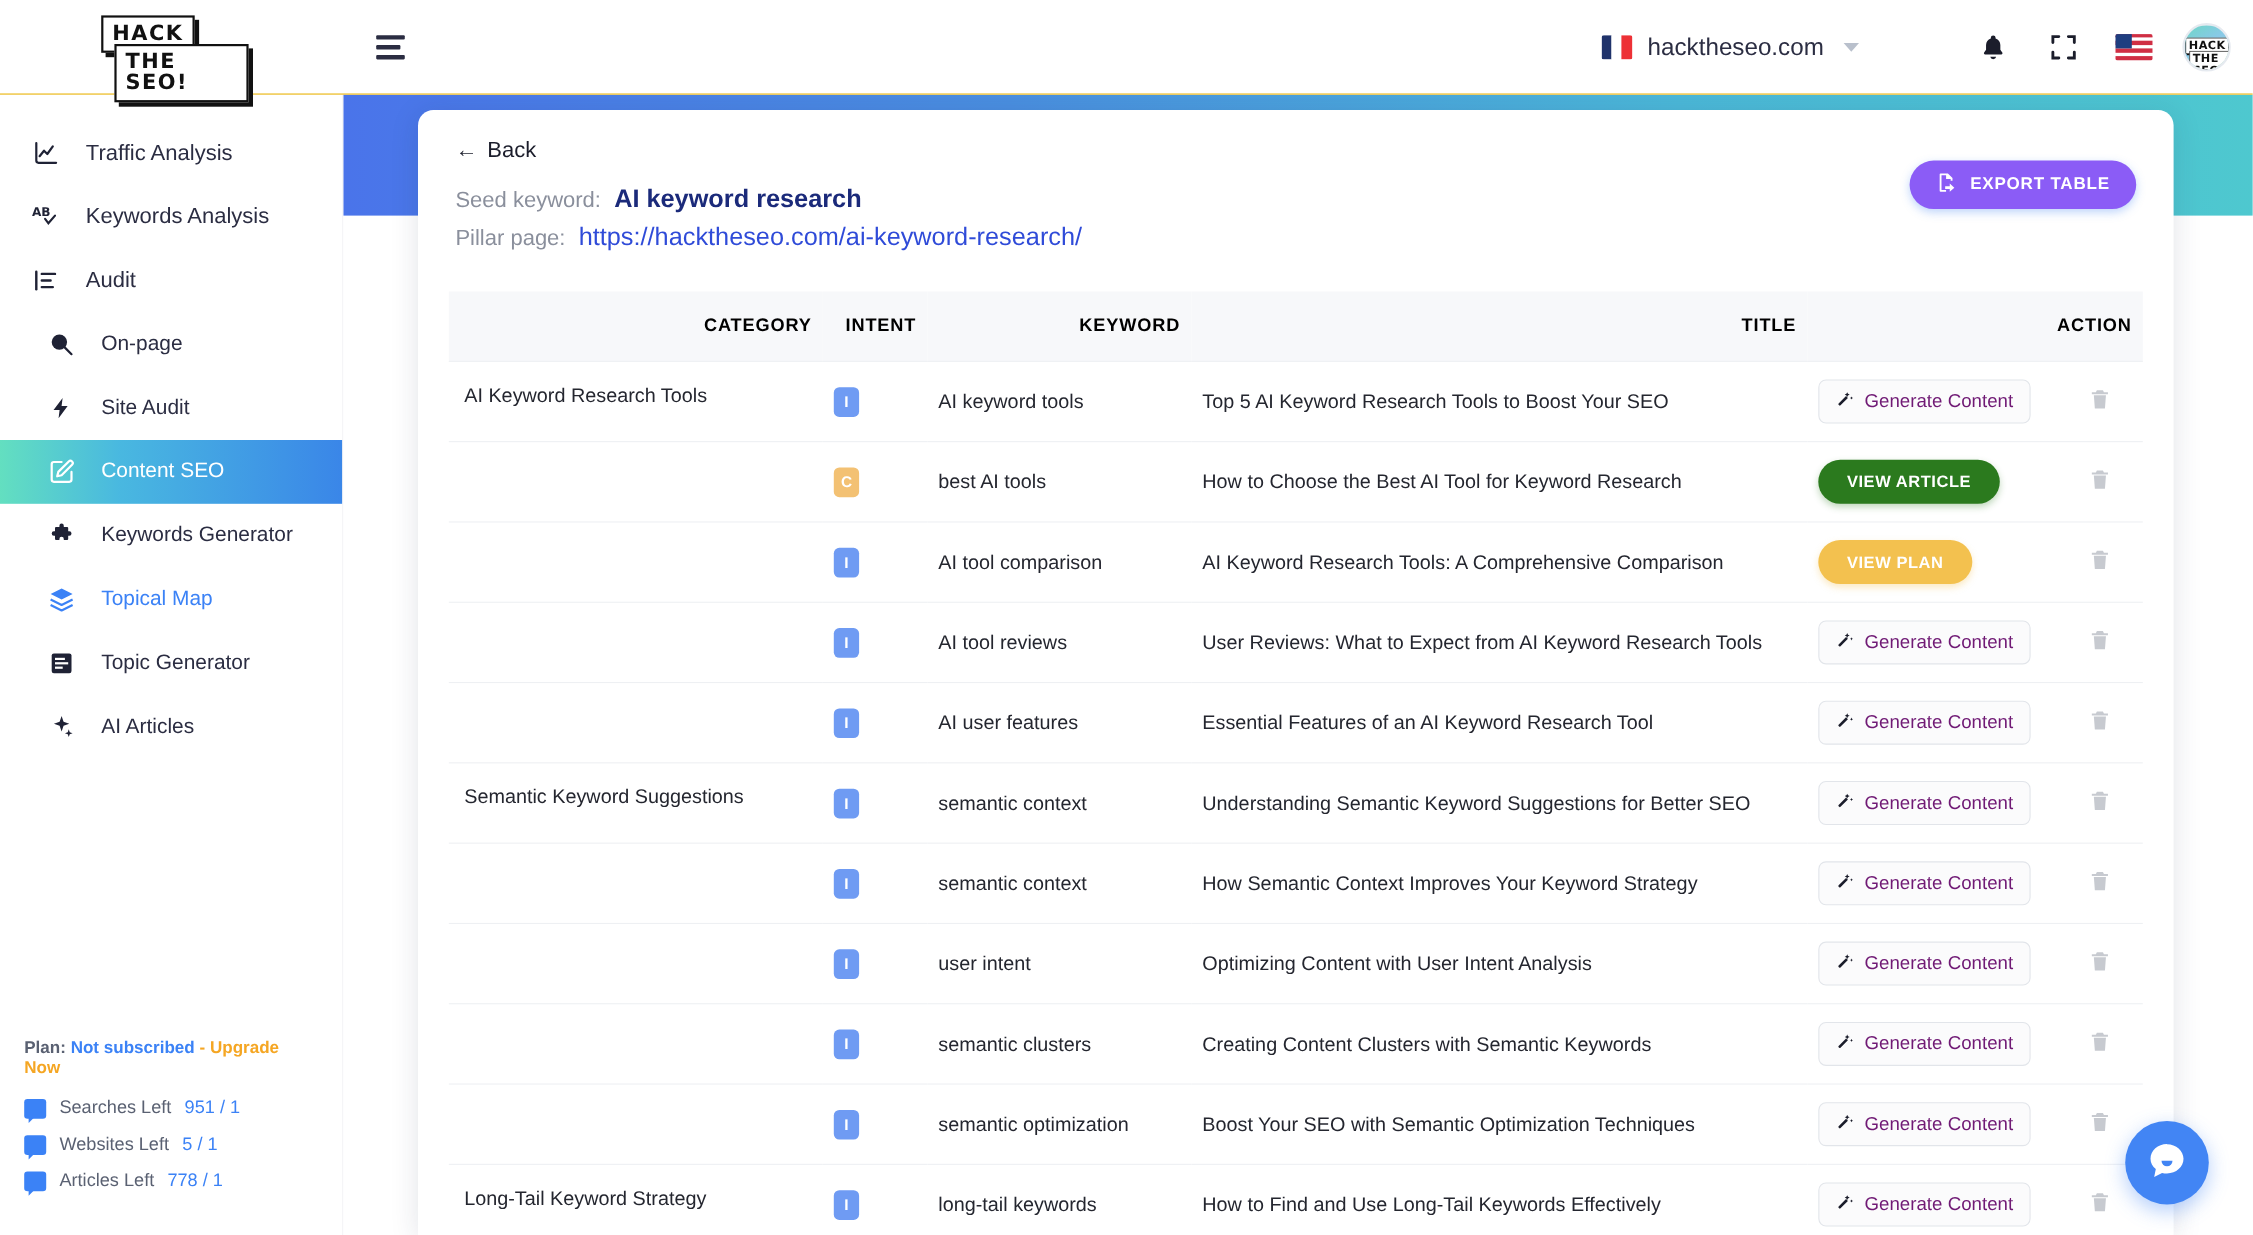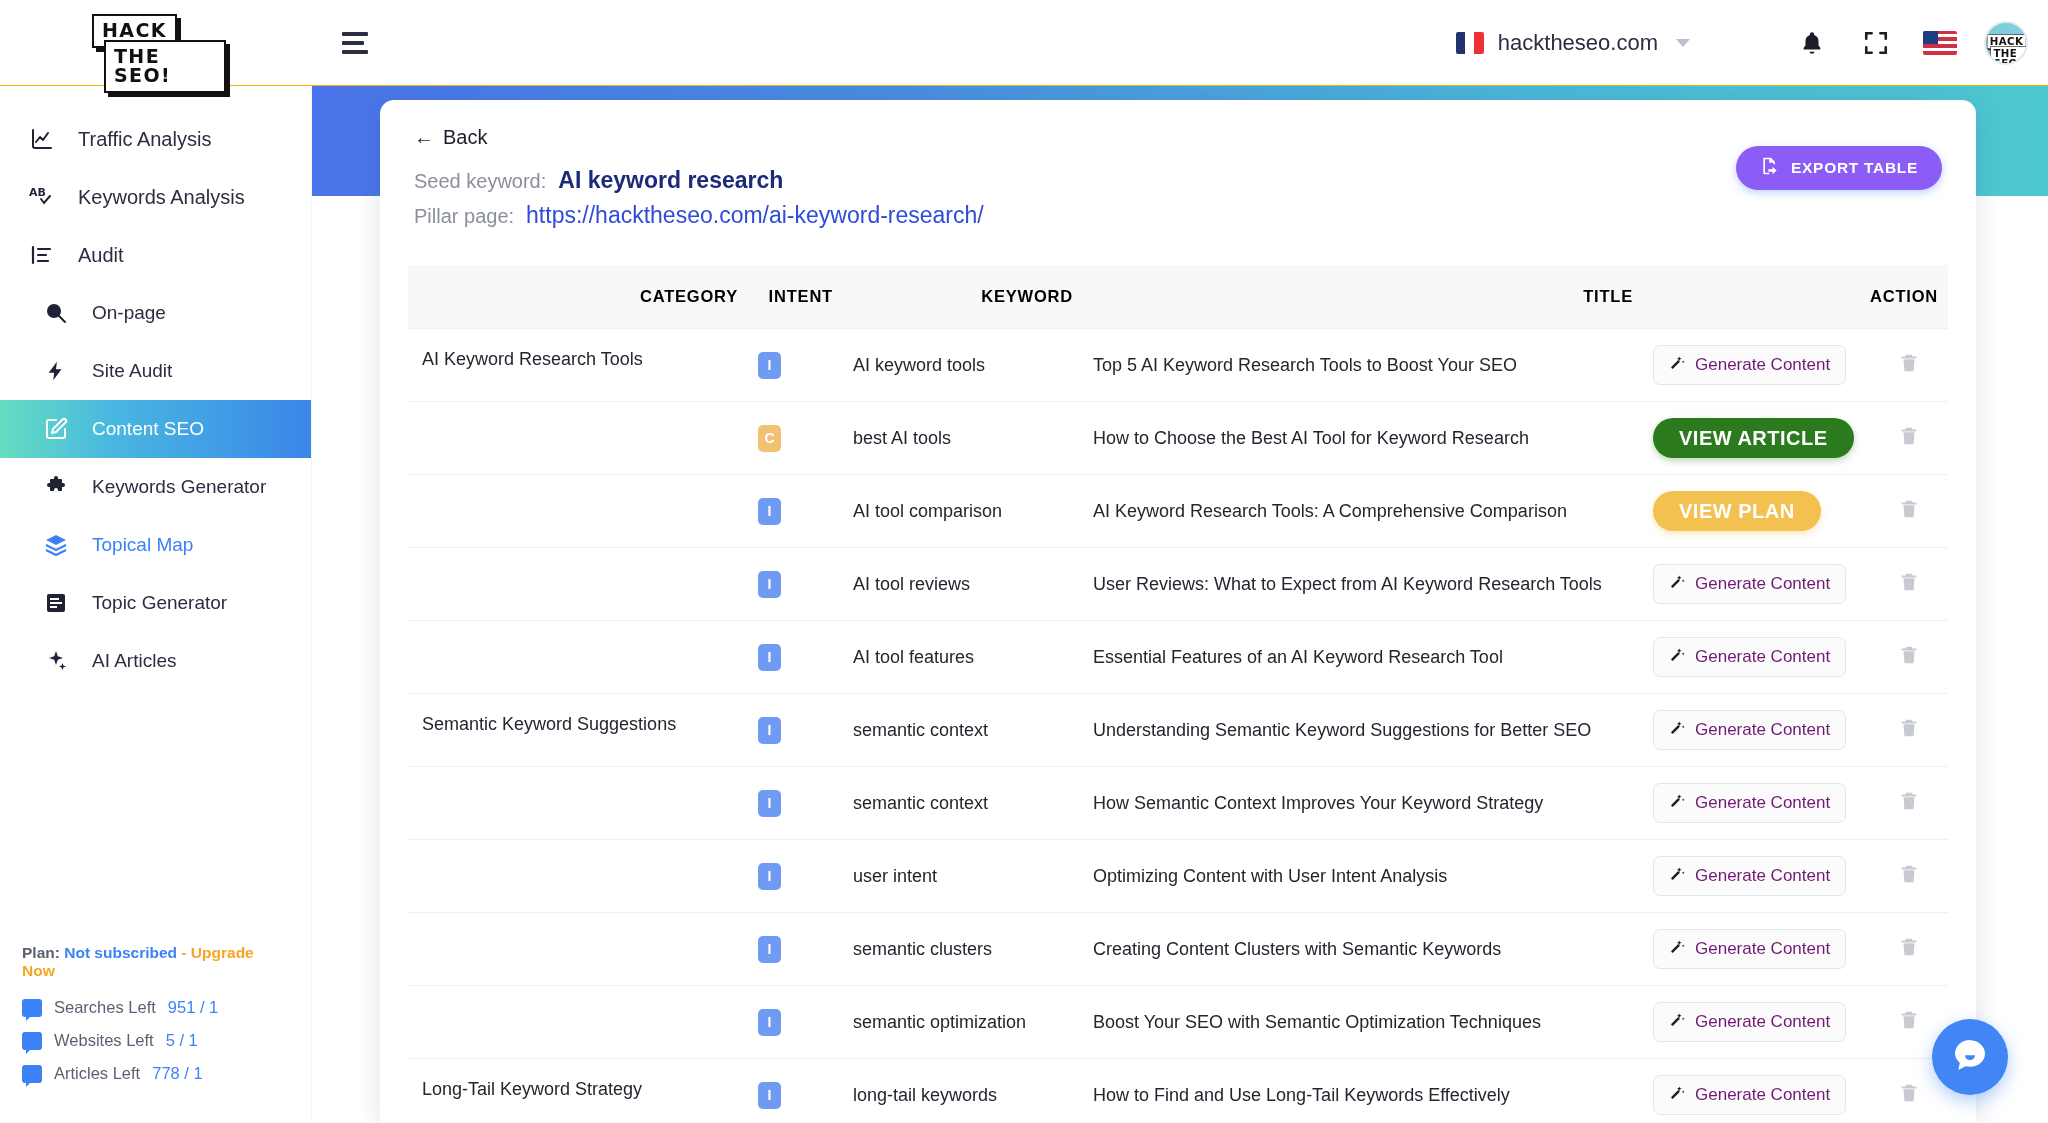--- a/index.html
+++ b/index.html
@@ -148,21 +148,21 @@
   .act-cell { display:flex; align-items:center; justify-content:flex-start; gap:36px; }
   .btn-gen {
     display:inline-flex; align-items:center; gap:9px;
     background:#fbfbfc; border:1px solid #e2e5ea; border-radius:7px;
     height:40px; padding:0 15px; font-size:17px; color:#701a75; cursor:pointer;
     white-space:nowrap;
   }
   .btn-pill {
     display:inline-flex; align-items:center; justify-content:center;
     border-radius:22px; height:40px; padding:0 26px; color:#fff;
-    font-size:20px; font-weight:600; letter-spacing:.5px; cursor:pointer; border:none;
+    font-size:15px; font-weight:600; letter-spacing:.5px; cursor:pointer; border:none;
     white-space:nowrap;
   }
   .btn-pill.green { background:#2b7a1e; box-shadow:0 3px 7px rgba(43,122,30,.3); }
   .btn-pill.amber { background:#f3c14f; box-shadow:0 3px 7px rgba(243,193,79,.35); }
   .trash { width:26px; cursor:pointer; opacity:.55; margin-left:auto; margin-right:14px; }
 
   
   .chat {
     position:absolute; right:40px; bottom:28px; width:76px; height:76px;
     border-radius:50%; background:#4285f4; display:flex; align-items:center; justify-content:center;
@@ -478,21 +478,21 @@
                   </button>
                   <span class="trash"><svg width="22" height="24" viewBox="0 0 24 24" fill="#9aa0ab">
                       <path d="M9 3h6l1 2h4v2H4V5h4zM6 8h12l-1 13H7z"></path>
                     </svg></span>
                 </div>
               </td>
             </tr>
             <tr>
               <td class="cat"></td>
               <td><span class="badge i">I</span></td>
-              <td class="kw">AI tool features</td>
+              <td class="kw">AI user features</td>
               <td class="title">Essential Features of an AI Keyword Research Tool</td>
               <td>
                 <div class="act-cell">
                   <button class="btn-gen">
                     <span><svg width="17" height="17" viewBox="0 0 24 24" fill="#1b1d2b">
                         <path d="M14.5 3.5l1 2.2 2.2 1-2.2 1-1 2.2-1-2.2-2.2-1 2.2-1zM20 9l.7 1.5L22 11l-1.3.6L20 13l-.6-1.4L18 11l1.4-.5zM3.5 18.1L13 8.6l2.4 2.4-9.5 9.5a1.2 1.2 0 0 1-1.7 0l-.7-.7a1.2 1.2 0 0 1 0-1.7z"></path>
                       </svg></span>
                     <span>Generate Content</span>
                   </button>
                   <span class="trash"><svg width="22" height="24" viewBox="0 0 24 24" fill="#9aa0ab">

